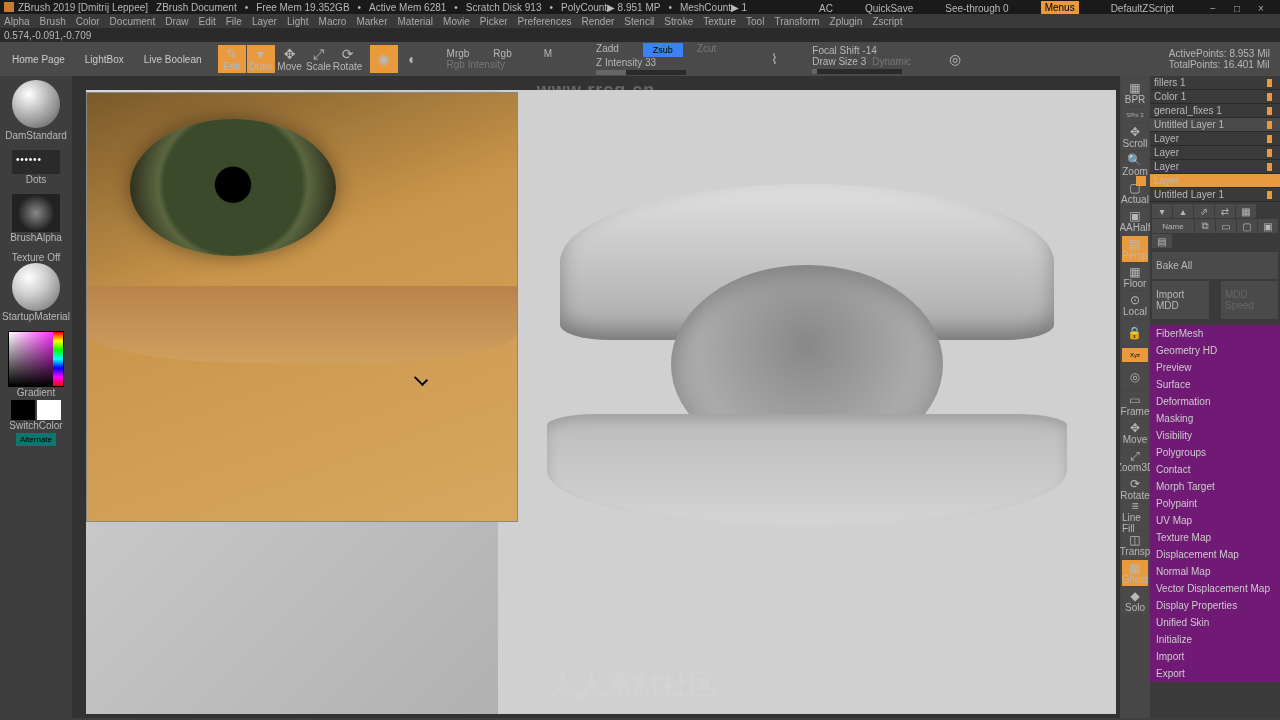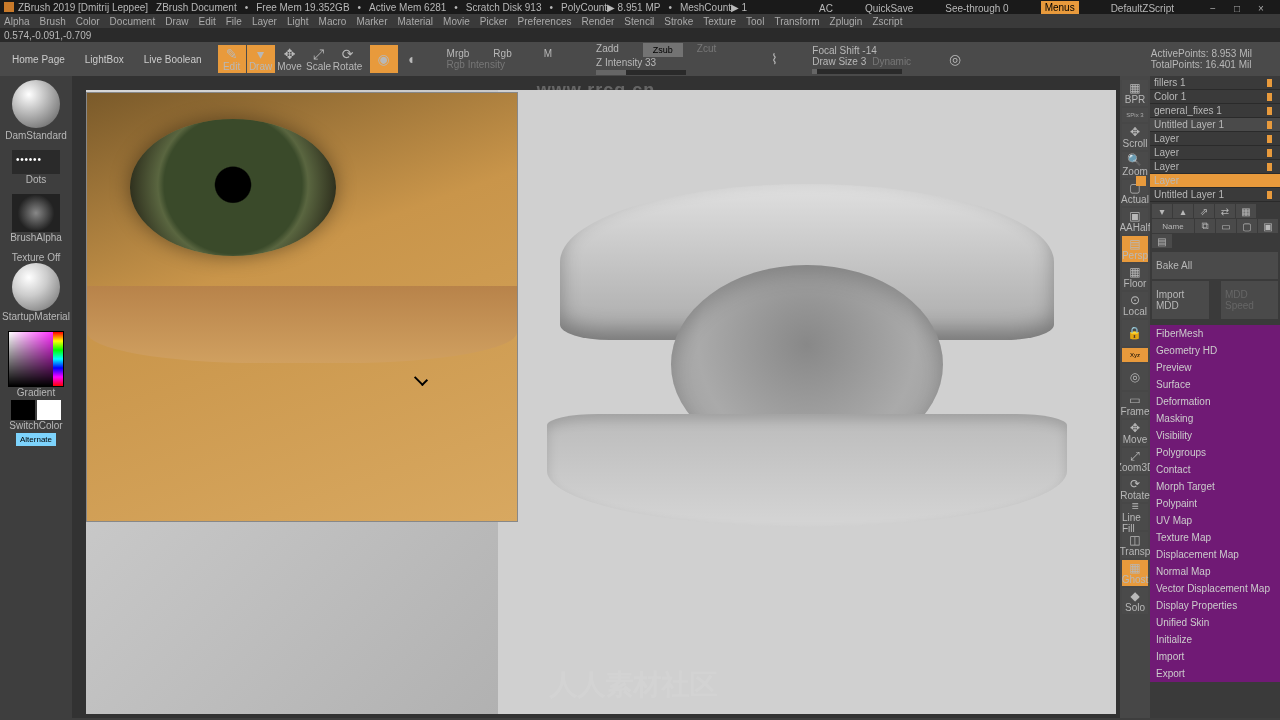--- a/index.html
+++ b/index.html
@@ -13,39 +13,39 @@
 .menubar span{color:#aaa;cursor:pointer}
 .coords{height:14px;background:#2a2a2a;padding:0 4px;font-size:9px;color:#bbb;display:flex;align-items:center}
 .toolbar{height:34px;background:#4a4a4a;display:flex;align-items:center;padding:0 4px;position:relative}
 .tb-left{display:flex;gap:4px;align-items:center}
 .tb-btn{padding:4px 8px;background:#4a4a4a;font-size:10px;color:#ccc;cursor:pointer}
 .tb-icon{width:28px;height:28px;background:#4a4a4a;display:flex;flex-direction:column;align-items:center;justify-content:center;font-size:7px;cursor:pointer}
 .tb-icon.active{background:#e89a3c;color:#000}
 .tb-icon .glyph{font-size:14px;line-height:1}
 .tb-group{display:flex;gap:1px;margin-left:4px}
 .mode-btn{width:40px;height:14px;font-size:9px;display:flex;align-items:center;justify-content:center}
-.mode-btn.active{background:#737373;color:#000}
+.mode-btn.active{background:#3b82f6;color:#000}
 .slider-group{display:flex;flex-direction:column;margin:0 24px;font-size:8px}
 .slider-row{display:flex;gap:4px}
 .slider-bar{width:90px;height:5px;background:#2a2a2a;position:relative;margin-top:2px}
 .slider-bar .fill{height:100%;background:#666}
-.stats{font-size:9px;color:#aaa;margin-left:auto;margin-right:24px}
+.stats{font-size:9px;color:#aaa;margin-left:auto;margin-right:6px}
 .main{display:flex;height:642px}
 .left-shelf{width:72px;background:#3e3e3e;display:flex;flex-direction:column;align-items:center;padding-top:4px;gap:9px}
 .shelf-item{width:60px;display:flex;flex-direction:column;align-items:center;font-size:8px;color:#aaa}
 .shelf-thumb{width:48px;height:48px;border-radius:50%;background:radial-gradient(circle at 35% 30%,#fff,#bbb 40%,#555);margin-bottom:2px}
 .dots-thumb{width:48px;height:24px;background:#2a2a2a;position:relative}
 .dots-thumb::after{content:"• • • • • •";color:#fff;position:absolute;top:4px;left:4px;letter-spacing:-1px}
 .alpha-thumb{width:48px;height:38px;background:radial-gradient(circle,#888 0%,#222 60%)}
 .tex-thumb{width:48px;height:48px;border-radius:50%;background:radial-gradient(circle at 35% 30%,#fff,#ccc 40%,#666)}
 .picker{width:56px;height:56px;background:linear-gradient(to right,#fff,#f0f),linear-gradient(to bottom,transparent,#000);background-blend-mode:multiply;position:relative;border:1px solid #000}
 .hue{position:absolute;right:0;top:0;width:10px;height:100%;background:linear-gradient(#f00,#ff0,#0f0,#0ff,#00f,#f0f,#f00)}
 .swatches{display:flex;gap:2px;margin-top:2px}
 .swatch{width:24px;height:20px}
-.alt-btn{background:#7dd3fc;color:#000;padding:2px 4px;font-size:8px;margin-top:2px}
+.alt-btn{background:#0f766e;color:#000;padding:2px 4px;font-size:8px;margin-top:2px}
 .canvas{flex:1;background:#323232;position:relative;overflow:hidden}
 .viewport{position:absolute;top:14px;left:14px;right:4px;bottom:4px;background:linear-gradient(135deg,#d8d8d8,#9a9a9a);overflow:hidden}
 .sculpt-eye{position:absolute;top:0;right:0;width:60%;height:100%;background:radial-gradient(ellipse 180px 110px at 50% 35%,#6a6a6a 0%,#8a8a8a 30%,#b0b0b0 50%,#d0d0d0 80%)}
 .eyelid{position:absolute;top:15%;left:10%;width:80%;height:25%;background:linear-gradient(#e0e0e0,#aaa);border-radius:50% 50% 10% 10%;box-shadow:inset 0 -10px 20px rgba(0,0,0,.3)}
 .eyeball{position:absolute;top:28%;left:28%;width:44%;height:32%;background:radial-gradient(circle at 50% 40%,#888,#aaa 60%,#999);border-radius:50%;box-shadow:inset 0 8px 20px rgba(0,0,0,.2)}
 .lower-lid{position:absolute;top:52%;left:8%;width:84%;height:18%;background:linear-gradient(#bbb,#d5d5d5);border-radius:10% 10% 50% 50%;box-shadow:inset 0 6px 12px rgba(0,0,0,.15)}
 .ref-img{position:absolute;top:2px;left:0;width:432px;height:430px;border:1px solid #888;background:linear-gradient(160deg,#7a5a2a 0%,#c9954a 40%,#d8a860 100%);overflow:hidden}
 .ref-iris{position:absolute;top:6%;left:10%;width:48%;height:32%;border-radius:50%;background:radial-gradient(circle at 50% 48%,#000 0 14%,#3a4a2a 15% 55%,#5a6640 60%,#2a2a1a 85%);box-shadow:0 0 20px rgba(0,0,0,.4)}
 .ref-lowerlid{position:absolute;top:45%;left:0;width:100%;height:18%;background:linear-gradient(#b8834a,#d0a060);border-radius:0 0 40% 40%}
 .cursor-pt{position:absolute;top:280px;left:330px;width:8px;height:12px;border-left:2px solid #000;border-bottom:2px solid #000;transform:rotate(-45deg)}

